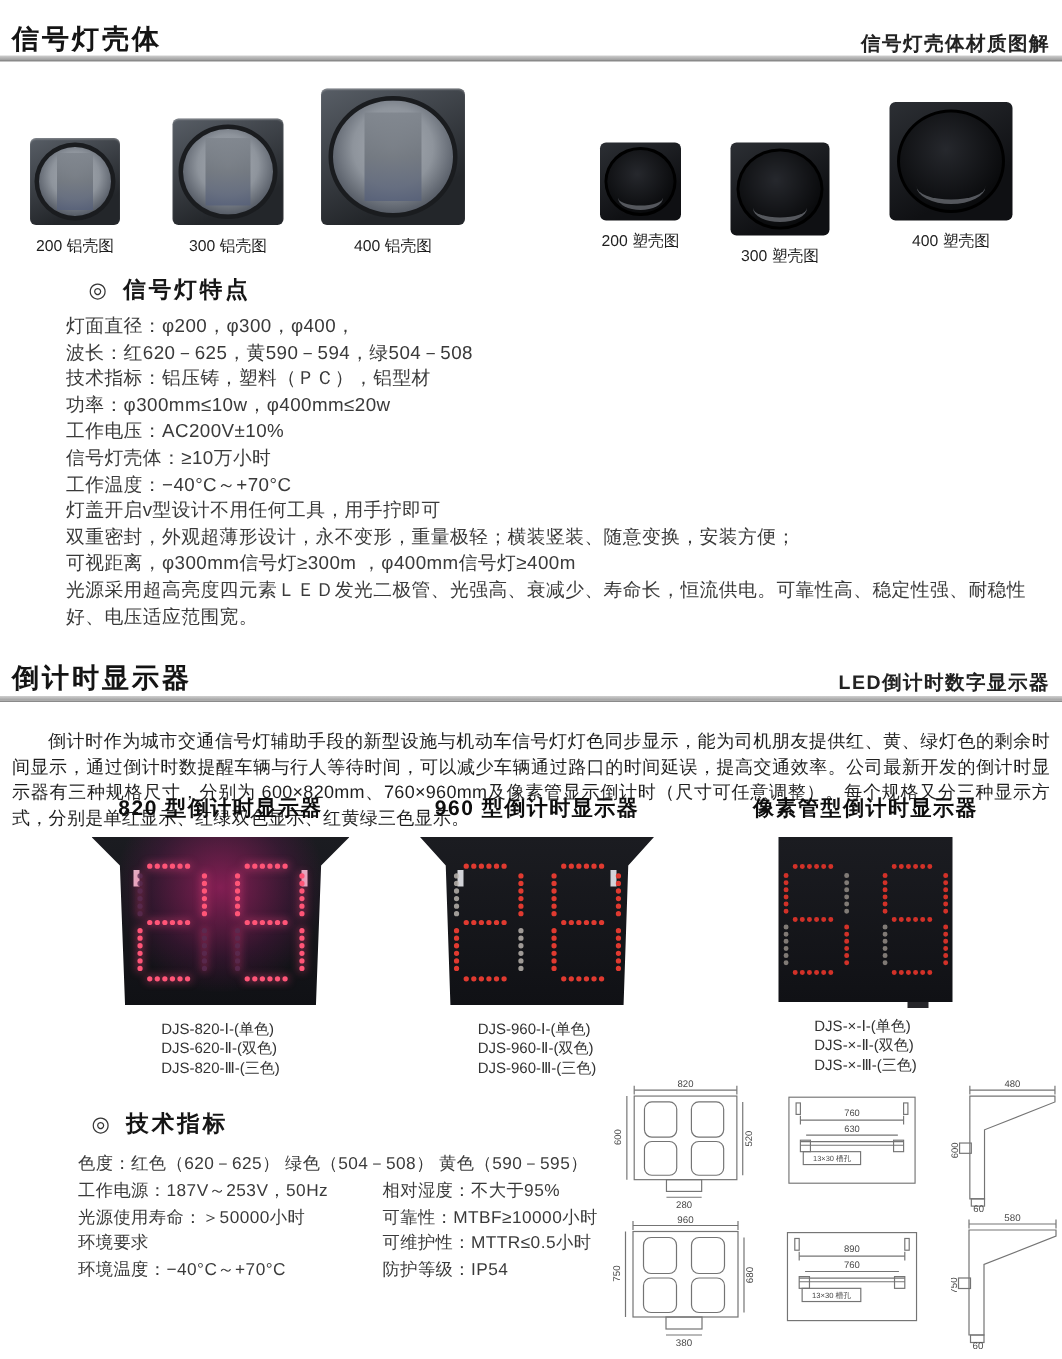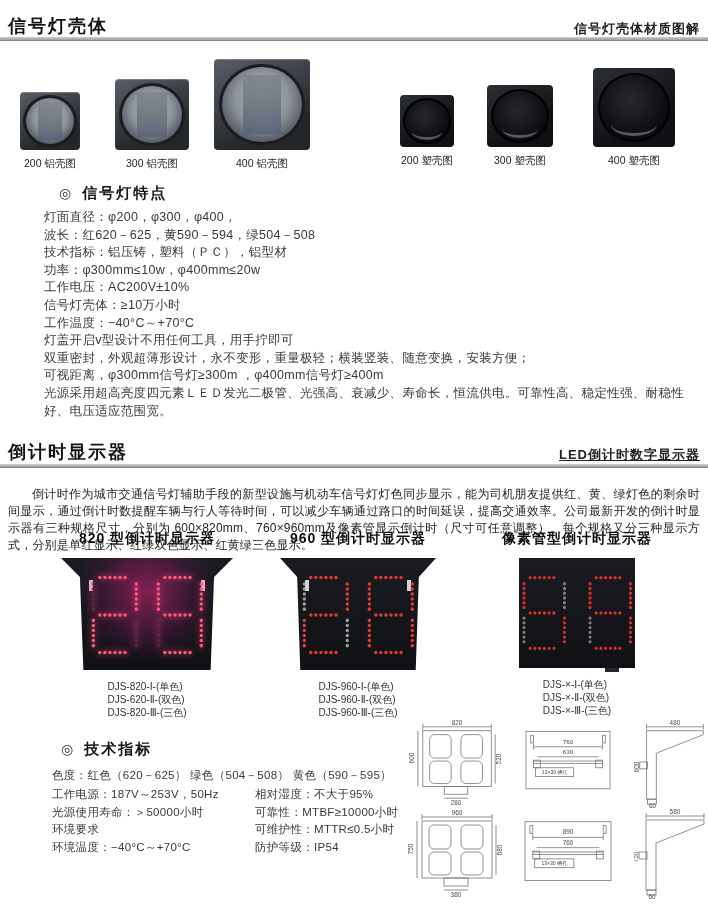--- a/index.html
+++ b/index.html
@@ -92,21 +92,21 @@
   </div>
   <div class="housing alu" style="left:214px;top:59px;">
     <div class="shell a400"></div>
     <div class="hcap">400 铝壳图</div>
   </div>
 
   <div class="housing pla" style="left:379px;top:95px;">
     <div class="shell p200"></div>
     <div class="hcap">200 塑壳图</div>
   </div>
-  <div class="housing pla" style="left:472px;top:85px;">
+  <div class="housing pla" style="left:472px;top:95px;">
     <div class="shell p300"></div>
     <div class="hcap">300 塑壳图</div>
   </div>
   <div class="housing pla" style="left:586px;top:68px;">
     <div class="shell p400"></div>
     <div class="hcap">400 塑壳图</div>
   </div>
 
   <div class="blk-head" style="left:30px;top:184px;">
     <span class="bullet">◎</span><span>信号灯特点</span>
@@ -119,21 +119,21 @@
     <div>工作电压：AC200V±10%</div>
     <div>信号灯壳体：≥10万小时</div>
     <div>工作温度：−40°C～+70°C</div>
     <div>灯盖开启v型设计不用任何工具，用手拧即可</div>
     <div>双重密封，外观超薄形设计，永不变形，重量极轻；横装竖装、随意变换，安装方便；</div>
     <div>可视距离，φ300mm信号灯≥300m ，φ400mm信号灯≥400m</div>
     <div>光源采用超高亮度四元素ＬＥＤ发光二极管、光强高、衰减少、寿命长，恒流供电。可靠性高、稳定性强、耐稳性好、电压适应范围宽。</div>
   </div>
 
   <div class="sec-title" style="top:440px;">倒计时显示器</div>
-  <div class="sec-sub" style="top:446px;text-decoration:underline;">LED倒计时数字显示器</div>
+  <div class="sec-sub" style="top:446px;">LED倒计时数字显示器</div>
   <div class="rule" style="top:464px;"></div>
 
   <p id="intro">倒计时作为城市交通信号灯辅助手段的新型设施与机动车信号灯灯色同步显示，能为司机朋友提供红、黄、绿灯色的剩余时间显示，通过倒计时数提醒车辆与行人等待时间，可以减少车辆通过路口的时间延误，提高交通效率。公司最新开发的倒计时显示器有三种规格尺寸，分别为 600×820mm、760×960mm及像素管显示倒计时（尺寸可任意调整）。每个规格又分三种显示方式，分别是单红显示、红绿双色显示、红黄绿三色显示。</p>
 
   <div class="prod-col" style="left:36px;width:222px;">
     <div class="prod-title">820 型倒计时显示器</div>
     <div class="display shape820">
       <div class="glow"></div>
       <div class="lamp l"></div>
       <div class="lamp r"></div>

